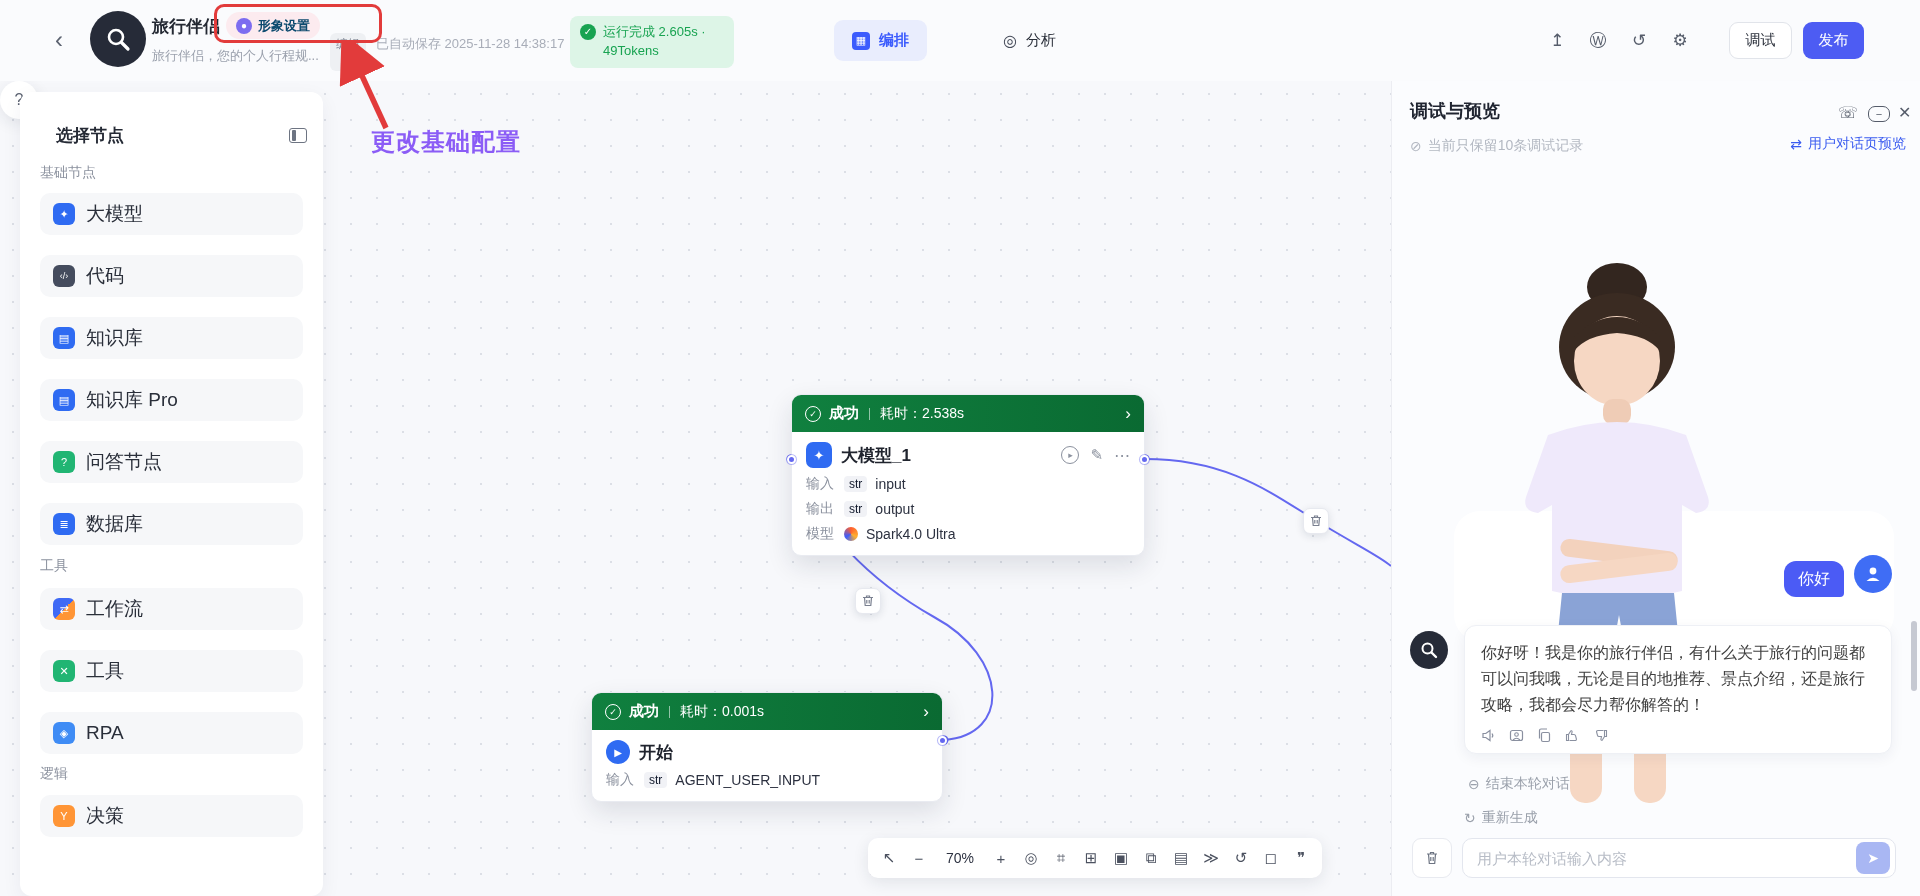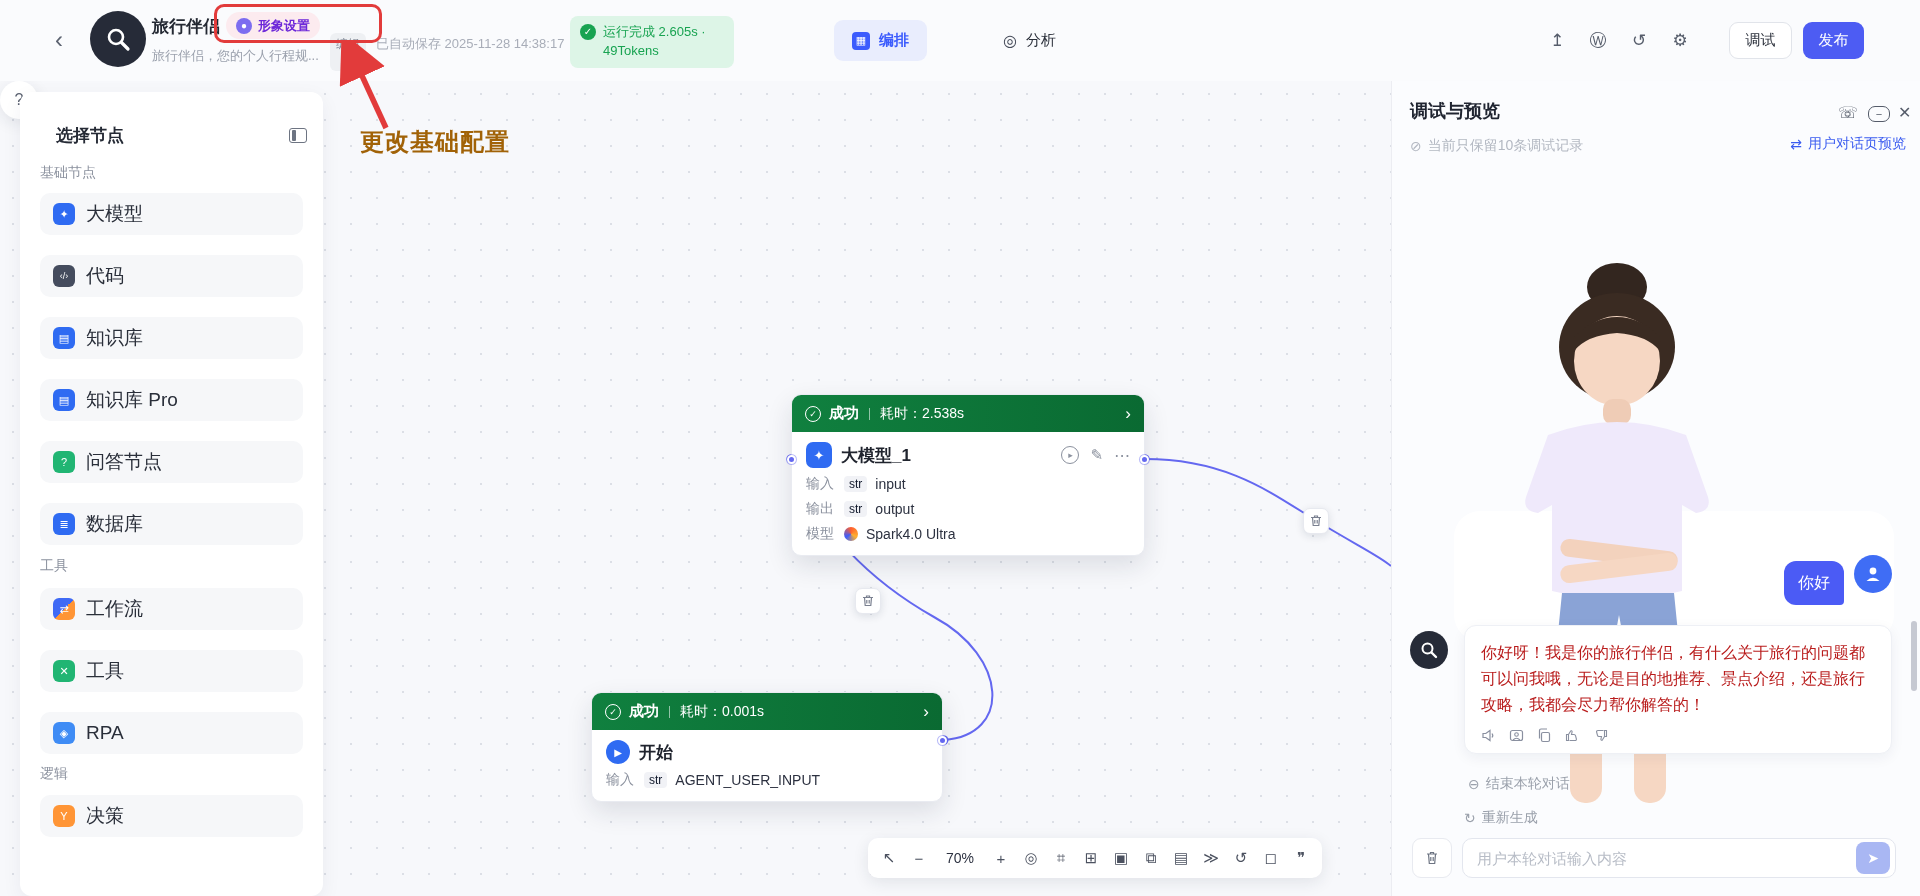--- a/index.html
+++ b/index.html
@@ -9,38 +9,38 @@
   .flex { display:flex; align-items:center; }
 
   
   #header { position:absolute; left:0; top:0; width:1920px; height:81px; background:#fafbfd; z-index:30; }
   .circle-btn { width:38px; height:38px; border-radius:50%; display:flex; align-items:center; justify-content:center; color:#5b6270; font-size:24px; cursor:pointer; }
   #logo, #bot-avatar { border-radius:50%; background:#262b38; display:flex; align-items:center; justify-content:center; }
   .app-title { font-size:17px; font-weight:bold; color:#23283200; color:#232832;text-align:center; }
   .app-sub { font-size:13px; color:#9ba1ad; white-space:nowrap; }
   #avatar-badge { background:#fcebef; border-radius:14px; height:27px; padding:0 10px; gap:6px; cursor:pointer; }
   #avatar-badge .mini-avatar { width:16px; height:16px; border-radius:50%; background:#7c6cf0; color:#fff; font-size:10px; display:flex; align-items:center; justify-content:center; }
-  #avatar-badge span.lbl { font-size:13px; color:#6d28d9; font-weight:bold; }
+  #avatar-badge span.lbl { font-size:13px; color:#0c4a6e; font-weight:bold; }
   #editing-tag { width:36px; background:#eef0f3; border-radius:6px; color:#7a8190; font-size:12px; text-align:center; padding:3px 2px; line-height:1.35; }
   #autosave { width:210px; font-size:13px; color:#a8adb8; line-height:1.45; }
   #run-pill { width:164px; background:#ddf5e7; border-radius:8px; padding:7px 10px; font-size:13px; color:#18a351; line-height:1.45; display:flex; gap:7px; }
   #run-pill .chk { flex:0 0 16px; width:16px; height:16px; margin-top:1px; background:#18a351; border-radius:50%; color:#fff; font-size:10px; display:flex; align-items:center; justify-content:center; }
   .top-tab { height:41px; border-radius:9px; padding:0 18px; gap:9px; font-size:15px; cursor:pointer; }
   .top-tab.active { background:#e9edfd; color:#3c5cfd; font-weight:bold; }
   .top-tab .sq { width:18px; height:18px; border-radius:4px; background:#3c5cfd; color:#fff; font-size:11px; display:flex; align-items:center; justify-content:center; }
   .top-tab.plain { color:#2a2f3a; }
   .top-tab.plain .cmp { font-size:16px; color:#454b59; }
   .hdr-icon { width:34px; height:34px; display:flex; align-items:center; justify-content:center; color:#565d6b; font-size:17px; cursor:pointer; border-radius:8px; }
   .btn { height:37px; border-radius:9px; display:flex; align-items:center; justify-content:center; font-size:15px; cursor:pointer; }
   #debug-btn { width:63px; background:#fff; border:1px solid #e1e4ea; color:#2a2f3a; }
   #publish-btn { width:61px; background:#4d5cf3; color:#fff; }
 
   
   #anno-rect { left:214px; top:4px; width:168px; height:39px; border:3px solid #e23b3b; border-radius:10px; z-index:60; }
-  #anno-text { left:360px; top:126px; font-size:24px; font-weight:bold; color:#a16207; z-index:60; letter-spacing:1px; }
+  #anno-text { left:371px; top:126px; font-size:24px; font-weight:bold; color:#8b5cf6; z-index:60; letter-spacing:1px; }
   #anno-arrow { left:330px; top:42px; z-index:60; }
 
   
   #canvas { position:absolute; left:0; top:81px; width:1391px; height:815px; background:#f7f8fb; background-image:radial-gradient(circle,#dcdfe6 1.4px,transparent 1.4px); background-size:26px 26px; z-index:1; }
   .node { position:absolute; border-radius:10px; background:#fff; border:1px solid #e9ebf1; box-shadow:0 10px 26px rgba(25,35,60,.12); z-index:3; }
   .node-header { height:37px; border-radius:9px 9px 0 0; background:linear-gradient(90deg,#10803f,#0a6a32); display:flex; align-items:center; padding:0 13px; color:#fff; }
   .st-chk { width:16px; height:16px; border:1.6px solid #fff; border-radius:50%; font-size:9px; display:flex; align-items:center; justify-content:center; margin-right:8px; }
   .st-txt { font-size:15px; font-weight:bold; }
   .st-div { width:1px; height:12px; background:rgba(255,255,255,.55); margin:0 10px; }
   .st-dur { font-size:14px; }
@@ -77,25 +77,25 @@
   .c-orange { background:#ff9536; } .c-mix { background:linear-gradient(135deg,#3f6af5 50%,#ff9536 50%); } .c-lblue { background:#3f8cf5; }
 
   
   #panel { position:absolute; left:1391px; top:81px; width:529px; height:815px; background:#fbfcfe; border-left:1px solid #ecedf2; z-index:15; }
   #p-title { position:absolute; left:18px; top:18px; font-size:18px; font-weight:bold; color:#1f2430; }
   .p-hicon { position:absolute; top:22px; color:#555c6a; font-size:16px; cursor:pointer; }
   #p-collapse { width:22px; height:16px; border:1.6px solid #555c6a; border-radius:7px; font-size:11px; display:flex; align-items:center; justify-content:center; }
   #p-notice { position:absolute; left:18px; top:56px; font-size:14px; color:#b3b8c2; display:flex; gap:6px; align-items:center; }
   #p-link { position:absolute; right:14px; top:54px; font-size:14px; color:#3a5bf0; display:flex; gap:6px; align-items:center; cursor:pointer; }
   #backdrop { position:absolute; left:62px; top:430px; width:440px; height:130px; background:#ffffff; border-radius:26px; }
-  #user-bubble { position:absolute; left:392px; top:480px; min-width:58px; height:44px; background:#4b5bf5; color:#fff; border-radius:12px 12px 4px 12px; font-size:16px; display:flex; align-items:center; justify-content:center; padding:0 14px; z-index:4; }
+  #user-bubble { position:absolute; left:392px; top:480px; min-width:58px; height:36px; background:#4b5bf5; color:#fff; border-radius:12px 12px 4px 12px; font-size:16px; display:flex; align-items:center; justify-content:center; padding:0 14px; z-index:4; }
   #user-avatar { position:absolute; left:462px; top:474px; width:38px; height:38px; border-radius:50%; background:#3f6df5; display:flex; align-items:center; justify-content:center; z-index:4; }
   #bot-avatar { position:absolute; left:18px; top:550px; width:38px; height:38px; z-index:4; }
   #bot-card { position:absolute; left:72px; top:544px; width:428px; background:#fff; border:1px solid #eef0f5; border-radius:12px; box-shadow:0 4px 14px rgba(25,35,60,.06); padding:14px 16px 10px; z-index:3; }
-  #bot-text { font-size:16px; color:#b91c1c; line-height:1.62; }
+  #bot-text { font-size:16px; color:#404040; line-height:1.62; }
   #bot-actions { display:flex; gap:13px; margin-top:10px; }
   #bot-actions span { cursor:pointer; display:flex; }
   .p-grey-row { position:absolute; font-size:14px; color:#9aa0ab; display:flex; align-items:center; gap:6px; cursor:pointer; z-index:3; }
   #clear-btn { position:absolute; left:20px; top:757px; width:40px; height:40px; background:#fff; border:1px solid #e8eaf0; border-radius:9px; display:flex; align-items:center; justify-content:center; cursor:pointer; z-index:4; }
   #chat-input { position:absolute; left:70px; top:757px; width:434px; height:40px; border:1px solid #e3e6ee; border-radius:10px; background:#fff; padding:0 52px 0 14px; font-size:15px; color:#2a2f3a; font-family:"Liberation Sans","DejaVu Sans",sans-serif; z-index:3; }
   #chat-input::placeholder { color:#b7bcc6; }
   #send-btn { position:absolute; left:464px; top:761px; width:34px; height:32px; border-radius:8px; background:#a9b7f3; color:#fff; font-size:14px; display:flex; align-items:center; justify-content:center; cursor:pointer; z-index:4; }
   #p-scroll { position:absolute; right:3px; top:540px; width:6px; height:70px; background:#c6c9d2; border-radius:3px; z-index:6; cursor:pointer; }
   svg.ic { display:block; }
 </style>

